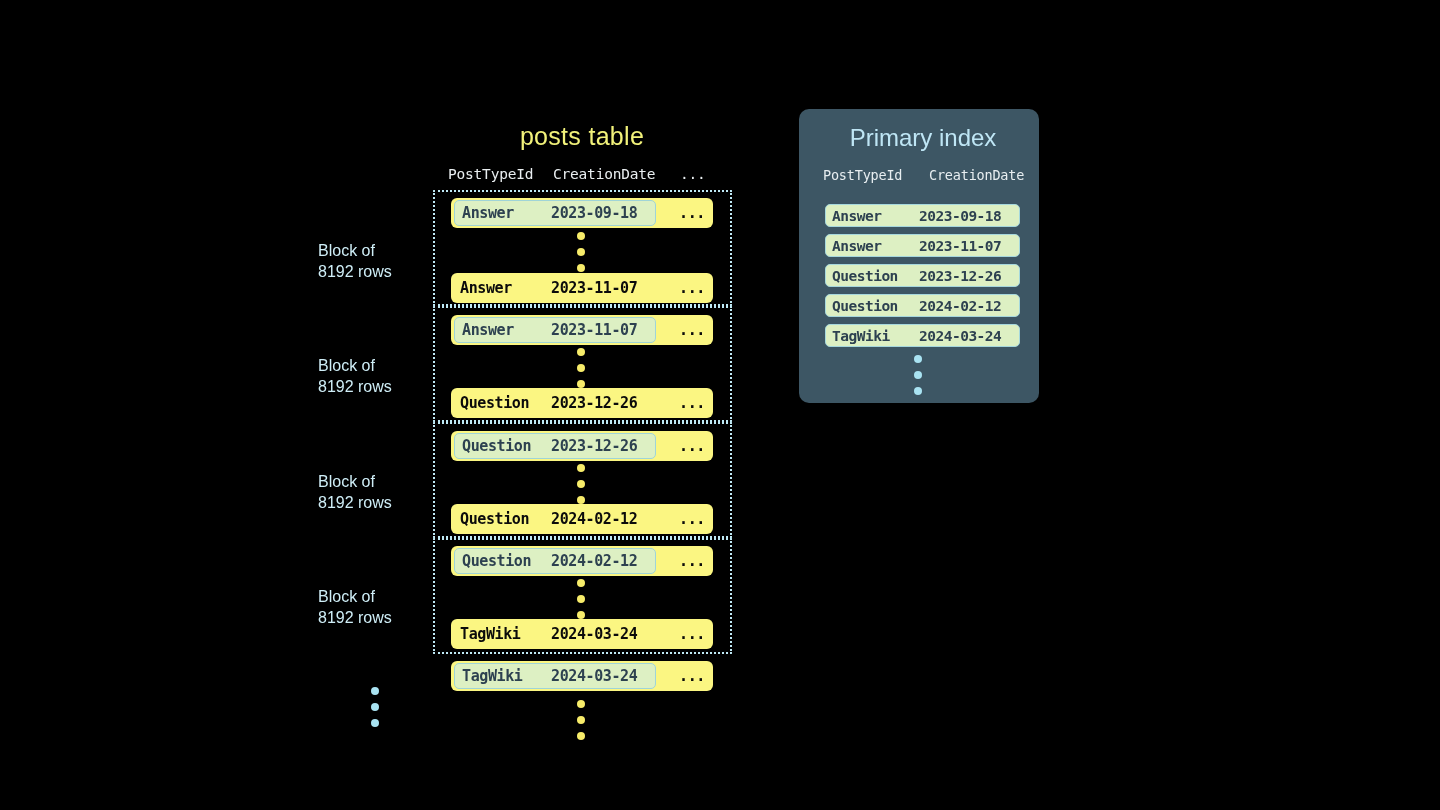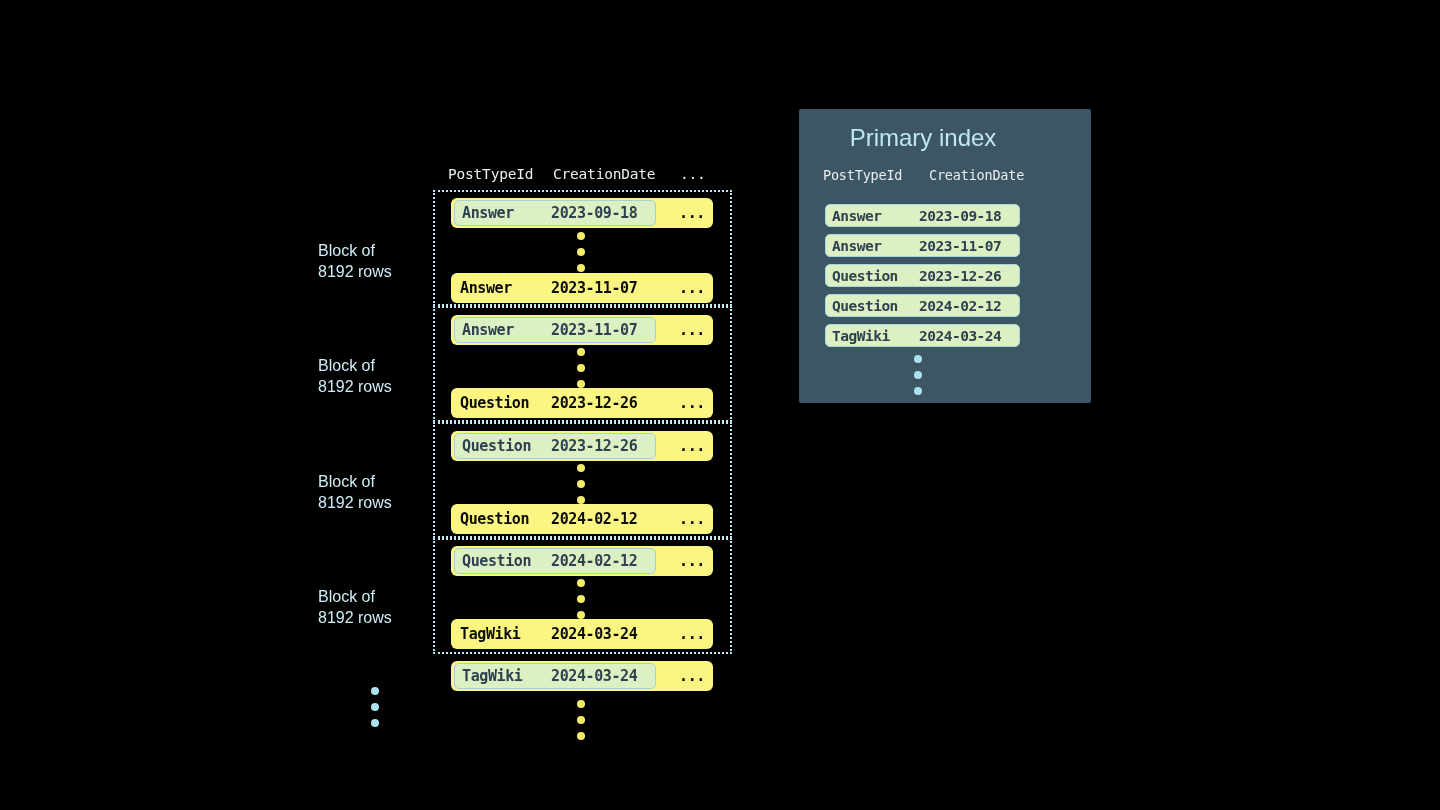--- a/index.html
+++ b/index.html
@@ -127,24 +127,24 @@
     margin-bottom: 8px;
   }
   .vdots.yellow i { background: #f7ec6a; }
   .vdots.blue i   { background: #a9e3f2; }
 
   
   .index-panel {
     position: absolute;
     left: 799px;
     top: 109px;
-    width: 292px;
+    width: 240px;
     height: 294px;
     background: #3d5664;
-    border-radius: 2px;
+    border-radius: 10px;
   }
 
   .index-title {
     position: absolute;
     left: 0;
     top: 15px;
     width: 248px;
     text-align: center;
     color: #bfe6f5;
     font-size: 24px;
@@ -185,20 +185,21 @@
     white-space: nowrap;
   }
   .index-row .ic-type { left: 6px; }
   .index-row .ic-date { left: 93px; }
 </style>
 </head>
 <body>
 
 <div class="stage">
 
+  <div class="posts-title">posts table</div>
 
   <div class="posts-headers">
     <span class="h-type">PostTypeId</span>
     <span class="h-date">CreationDate</span>
     <span class="h-dots">...</span>
   </div>
 
   <div class="block-label" style="left:318px; top:240px;">
     <div>Block of</div>
     <div>8192 rows</div>

